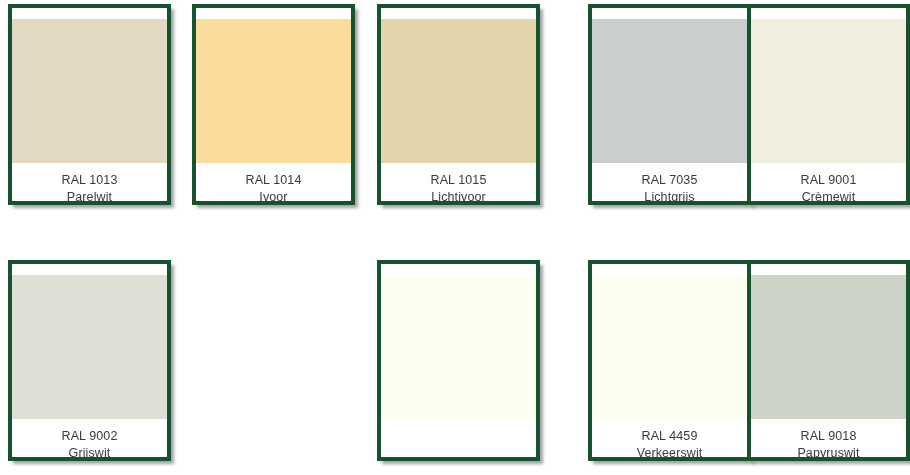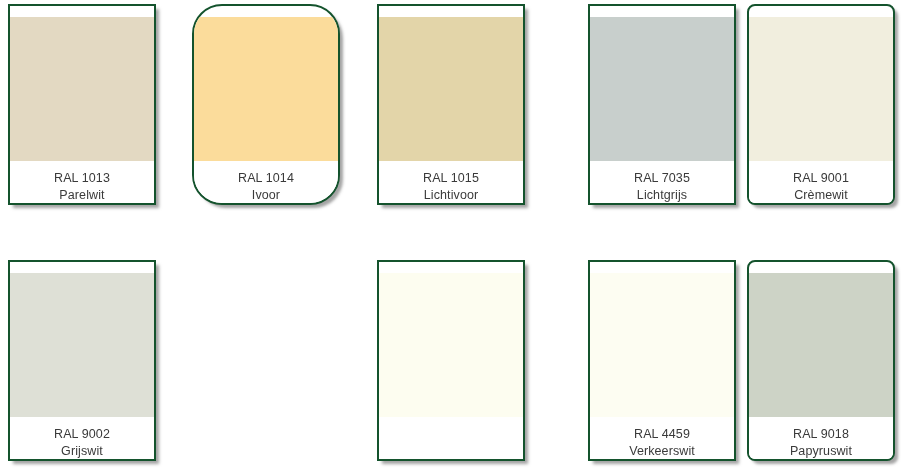--- a/index.html
+++ b/index.html
@@ -17,35 +17,35 @@
   }
 
   #swatch-grid {
     position: relative;
     width: 910px;
     height: 475px;
   }
 
   .swatch-card {
     position: absolute;
-    width: 148px;
+    width: 163px;
     height: 201px;
     background: #ffffff;
-    border: 2px solid #14532d;
+    border: 4px solid #14532d;
     box-sizing: border-box;
     box-shadow: 4px 4px 3px -1px rgba(90, 90, 90, 0.55);
     overflow: hidden;
   }
 
   
   .col-0 { left: 8px; }
-  .col-1 { left: 192px; border-radius: 30px; }
+  .col-1 { left: 192px; }
   .col-2 { left: 377px; padding-left: 24px; }
   .col-3 { left: 588px; }
-  .col-4 { left: 747px; border-radius: 8px; }
+  .col-4 { left: 747px; }
 
   .row-0 { top: 4px; }
   .row-1 { top: 260px; }
 
   .swatch-color {
     position: absolute;
     top: 11px;
     left: 0;
     right: 0;
     height: 144px;

